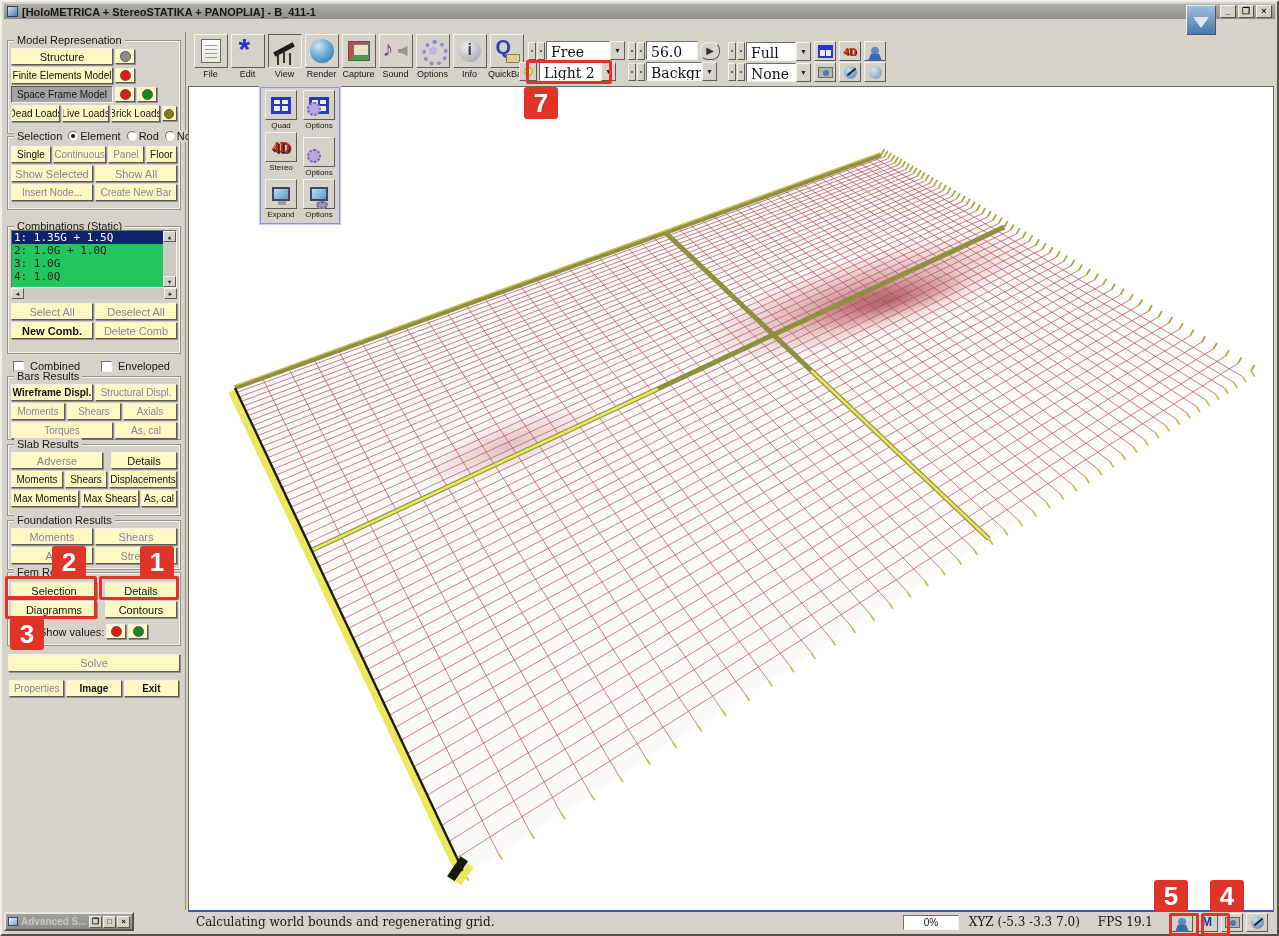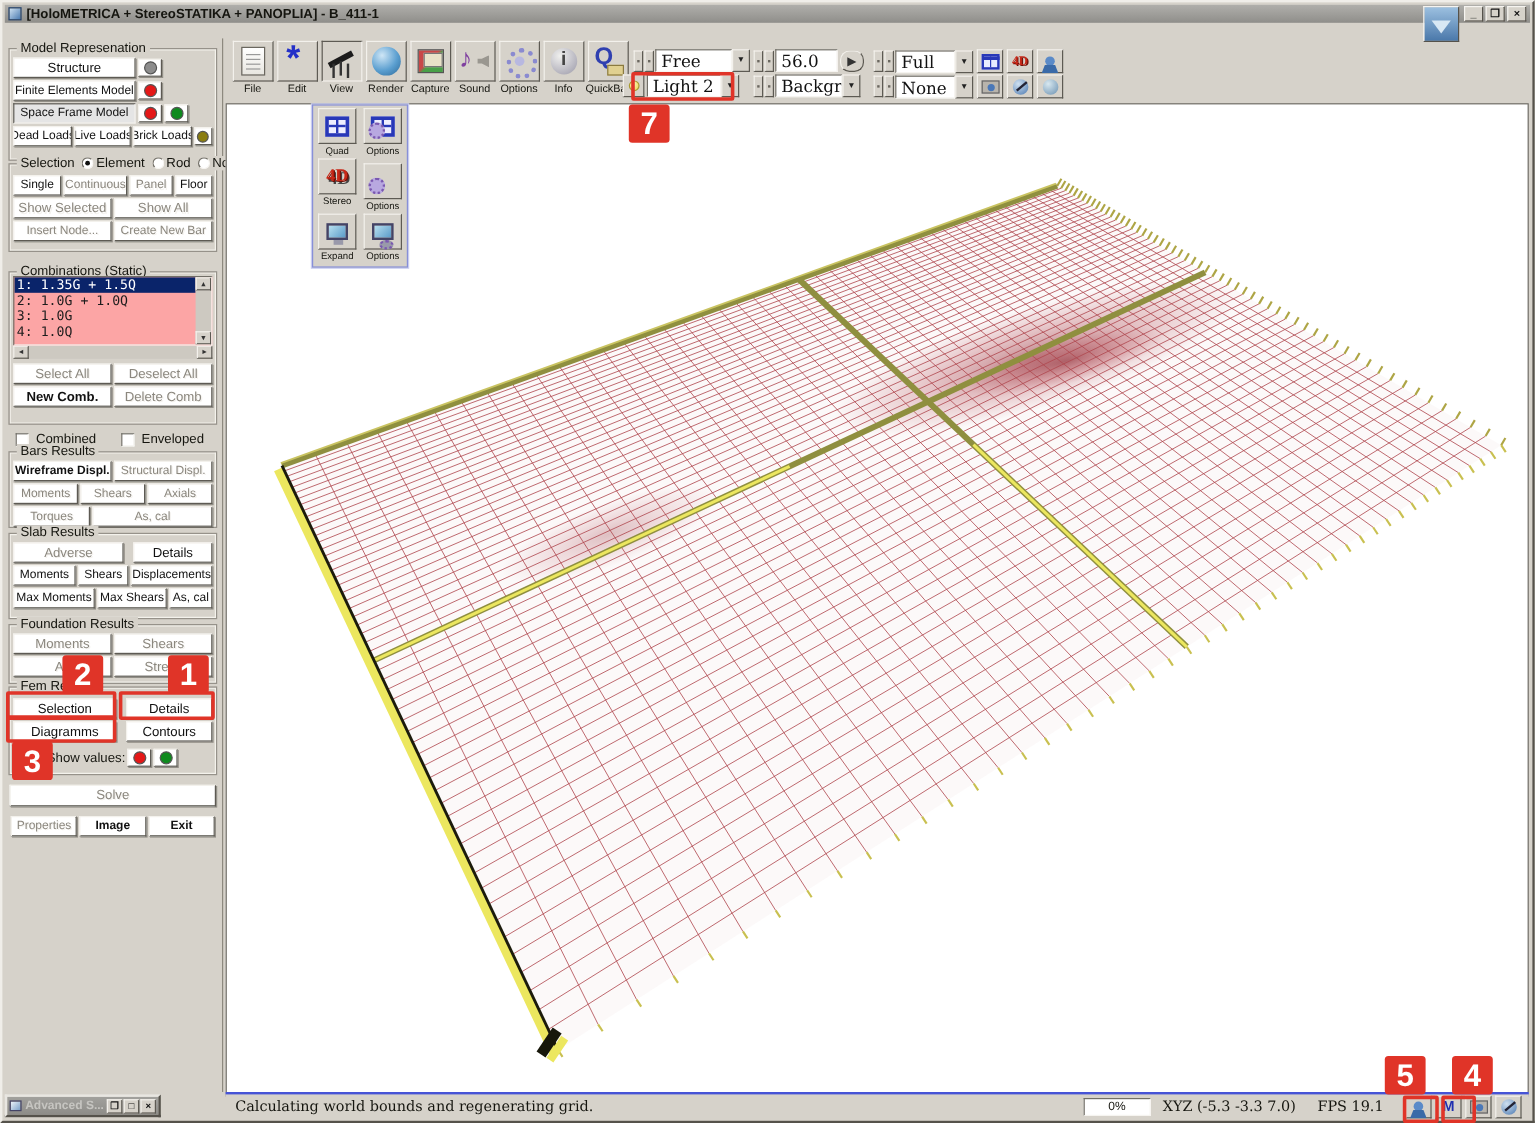--- a/index.html
+++ b/index.html
@@ -14,37 +14,37 @@
   .winbtns{margin-left:auto;display:flex;gap:2px;}
   .wbtn{width:16px;height:13px;background:#d6d2ca;border:1px solid;border-color:#f6f4f0 #55524b #55524b #f6f4f0;
     font-size:9px;line-height:10px;text-align:center;font-weight:bold;color:#111;}
   .menubar{position:absolute;left:2px;top:17px;right:2px;height:13px;display:flex;gap:14px;padding:0 8px;
     font-size:11px;color:#222;align-items:center;background:#d6d2ca;}
   .arrow-dock{position:absolute;left:1184px;top:3px;width:30px;height:30px;border:1px solid;border-color:#f6f4f0 #55524b #55524b #f6f4f0;
     background:linear-gradient(180deg,#9cc0e0,#4a78aa);display:flex;align-items:center;justify-content:center;z-index:8;}
   .arrow-down{width:0;height:0;border-left:8px solid transparent;border-right:8px solid transparent;border-top:11px solid #d8e8f4;margin-top:4px;}
   .arrow-down::before{content:"";display:block;}
   
-  .btn{background:#ffffff;border:1px solid;border-color:#f3f1ec #5d5a53 #5d5a53 #f3f1ec;box-shadow:1px 1px 0 rgba(64,61,54,.45);
+  .btn{background:#fef9c3;border:1px solid;border-color:#f3f1ec #5d5a53 #5d5a53 #f3f1ec;box-shadow:1px 1px 0 rgba(64,61,54,.45);
     font-size:11px;color:#111;display:flex;align-items:center;justify-content:center;height:17px;white-space:nowrap;overflow:hidden;}
   .btn.f10{font-size:10px;}
   .btn.dis{color:#8b877e;text-shadow:1px 1px 0 #f4f2ee;}
-  .btn.pressed{border-color:#5d5a53 #f3f1ec #f3f1ec #5d5a53;background:#e5e5e5;box-shadow:none;}
+  .btn.pressed{border-color:#5d5a53 #f3f1ec #f3f1ec #5d5a53;background:#a3a3a3;box-shadow:none;}
   
   .sidebar{position:absolute;left:2px;top:30px;width:182px;bottom:24px;background:#d6d2ca;border-right:1px solid #8d897f;}
   .group{position:absolute;left:3px;right:4px;border:1px solid #96928a;box-shadow:inset 1px 1px 0 #f4f2ec, inset -1px -1px 0 #f4f2ec;}
   .legend{position:absolute;top:-7px;left:6px;background:#d6d2ca;padding:0 3px;font-size:11px;color:#15150f;line-height:12px;}
   .row{display:flex;gap:2px;margin:2px 3px;align-items:center;}
   .led{width:20px;height:15px;display:flex;align-items:center;justify-content:center;padding:0;}
   .dot{width:11px;height:11px;border-radius:50%;border:1px solid #555;}
   .radio{width:10px;height:10px;border-radius:50%;background:#fff;border:1px solid;border-color:#716e66 #f6f4f0 #f6f4f0 #716e66;
     display:inline-flex;align-items:center;justify-content:center;margin:0 2px 0 6px;}
   .radio .rdot{width:4px;height:4px;border-radius:50%;background:#111;}
   .check{width:11px;height:11px;background:#fff;border:1px solid;border-color:#716e66 #f6f4f0 #f6f4f0 #716e66;margin-right:4px;}
-  .listbox{background:#fca5a5;border:1px solid;border-color:#716e66 #f6f4f0 #f6f4f0 #716e66;margin:3px 3px 0 3px;height:58px;
+  .listbox{background:#22c55e;border:1px solid;border-color:#716e66 #f6f4f0 #f6f4f0 #716e66;margin:3px 3px 0 3px;height:58px;
     font-family:"DejaVu Sans Mono",monospace;font-size:11px;position:relative;overflow:hidden;padding-right:13px;}
   .li{padding:0 2px;color:#1c1c1c;line-height:13px;white-space:nowrap;}
   .li.sel{background:#0a246a;color:#fff;}
   .vscroll{position:absolute;right:0;top:0;bottom:0;width:13px;background:#cdc9c1;display:flex;flex-direction:column;justify-content:space-between;}
   .hscroll{margin:0 3px;height:11px;background:#cdc9c1;display:flex;justify-content:space-between;}
   .sbtn{width:13px;height:11px;background:#d6d2ca;border:1px solid;border-color:#f3f1ec #5d5a53 #5d5a53 #f3f1ec;
     font-size:6px;color:#333;display:flex;align-items:center;justify-content:center;}
   .lbl{font-size:11px;color:#15150f;}
   
   .toolbar{position:absolute;left:190px;top:32px;height:52px;display:flex;}
@@ -256,21 +256,21 @@
       <div class="row" style="margin-top:7px;">
         <div class="btn f10" style="flex:1;font-weight:bold;">Wireframe Displ.</div>
         <div class="btn f10 dis" style="flex:1;">Structural Displ.</div>
       </div>
       <div class="row">
         <div class="btn f10 dis" style="flex:1;">Moments</div>
         <div class="btn f10 dis" style="flex:1;">Shears</div>
         <div class="btn f10 dis" style="flex:1;">Axials</div>
       </div>
       <div class="row">
-        <div class="btn f10 dis" style="width:64px;">Torques</div>
+        <div class="btn f10 dis" style="width:102px;">Torques</div>
         <div class="btn f10 dis" style="flex:1;">As, cal</div>
       </div>
     </div>
 
     <div class="group" style="top:412px;height:72px;">
       <span class="legend">Slab Results</span>
       <div class="row" style="margin-top:7px;justify-content:space-between;">
         <div class="btn dis" style="width:92px;">Adverse</div>
         <div class="btn" style="width:66px;">Details</div>
       </div>

